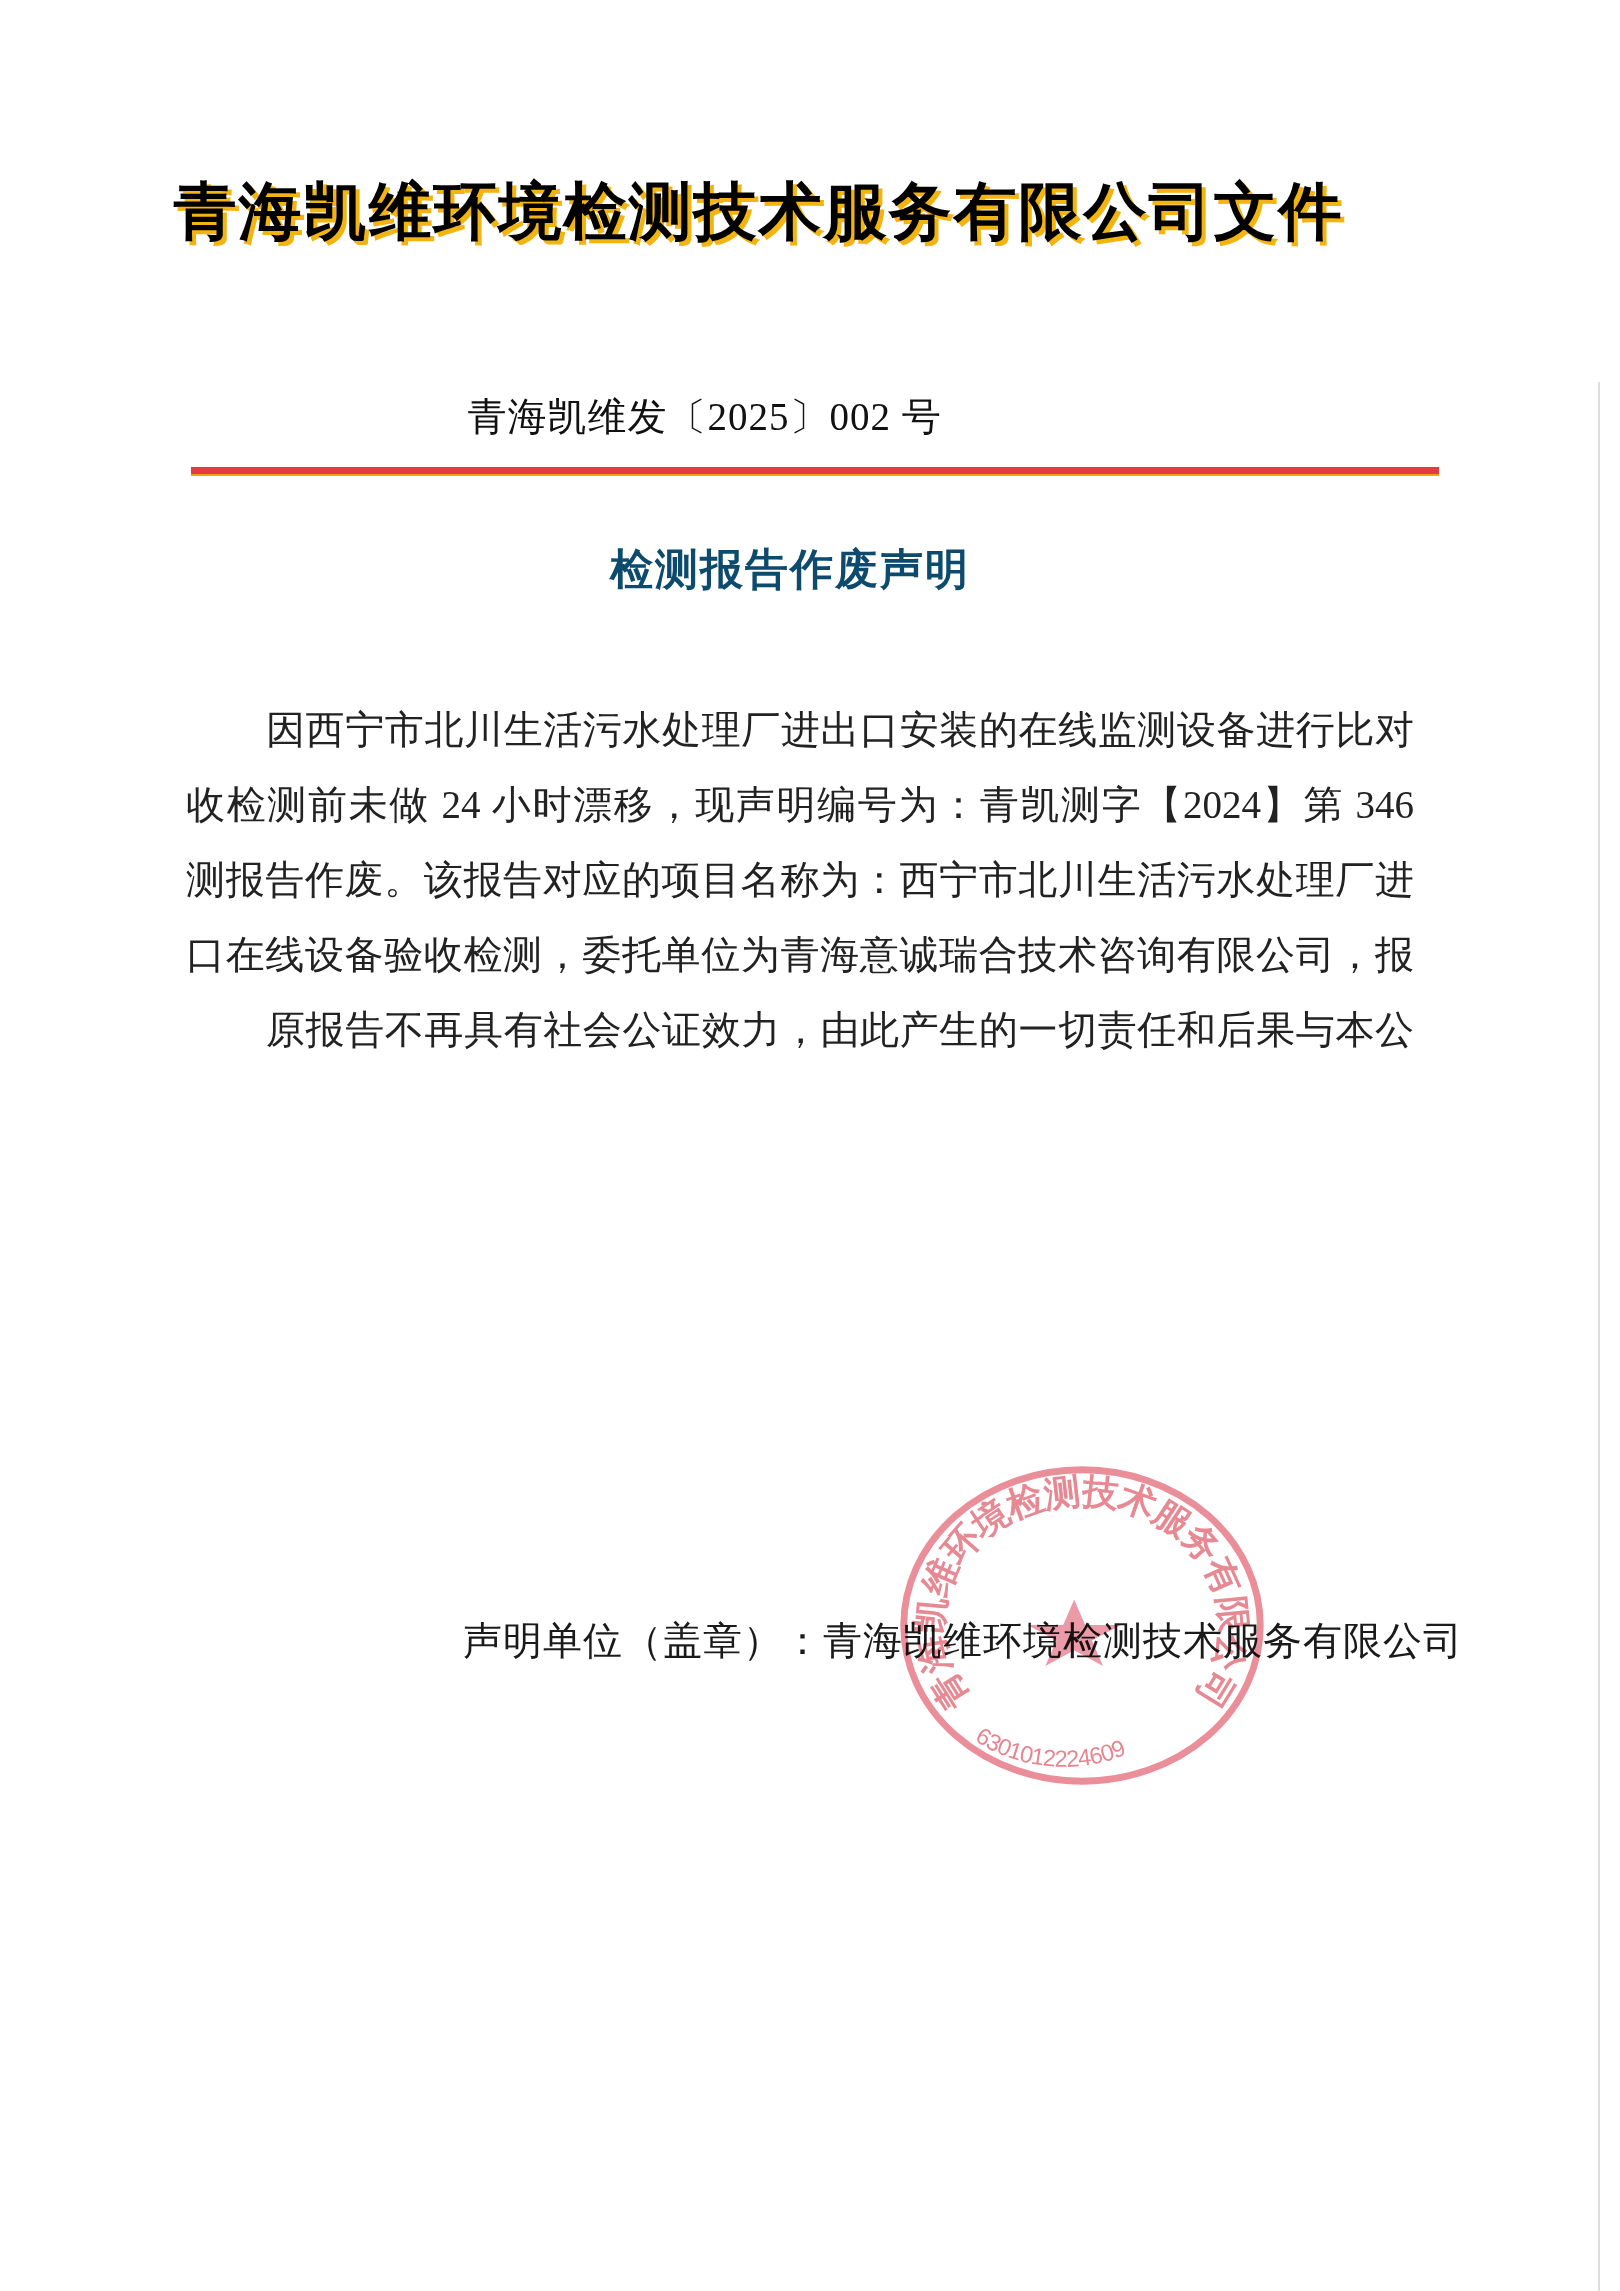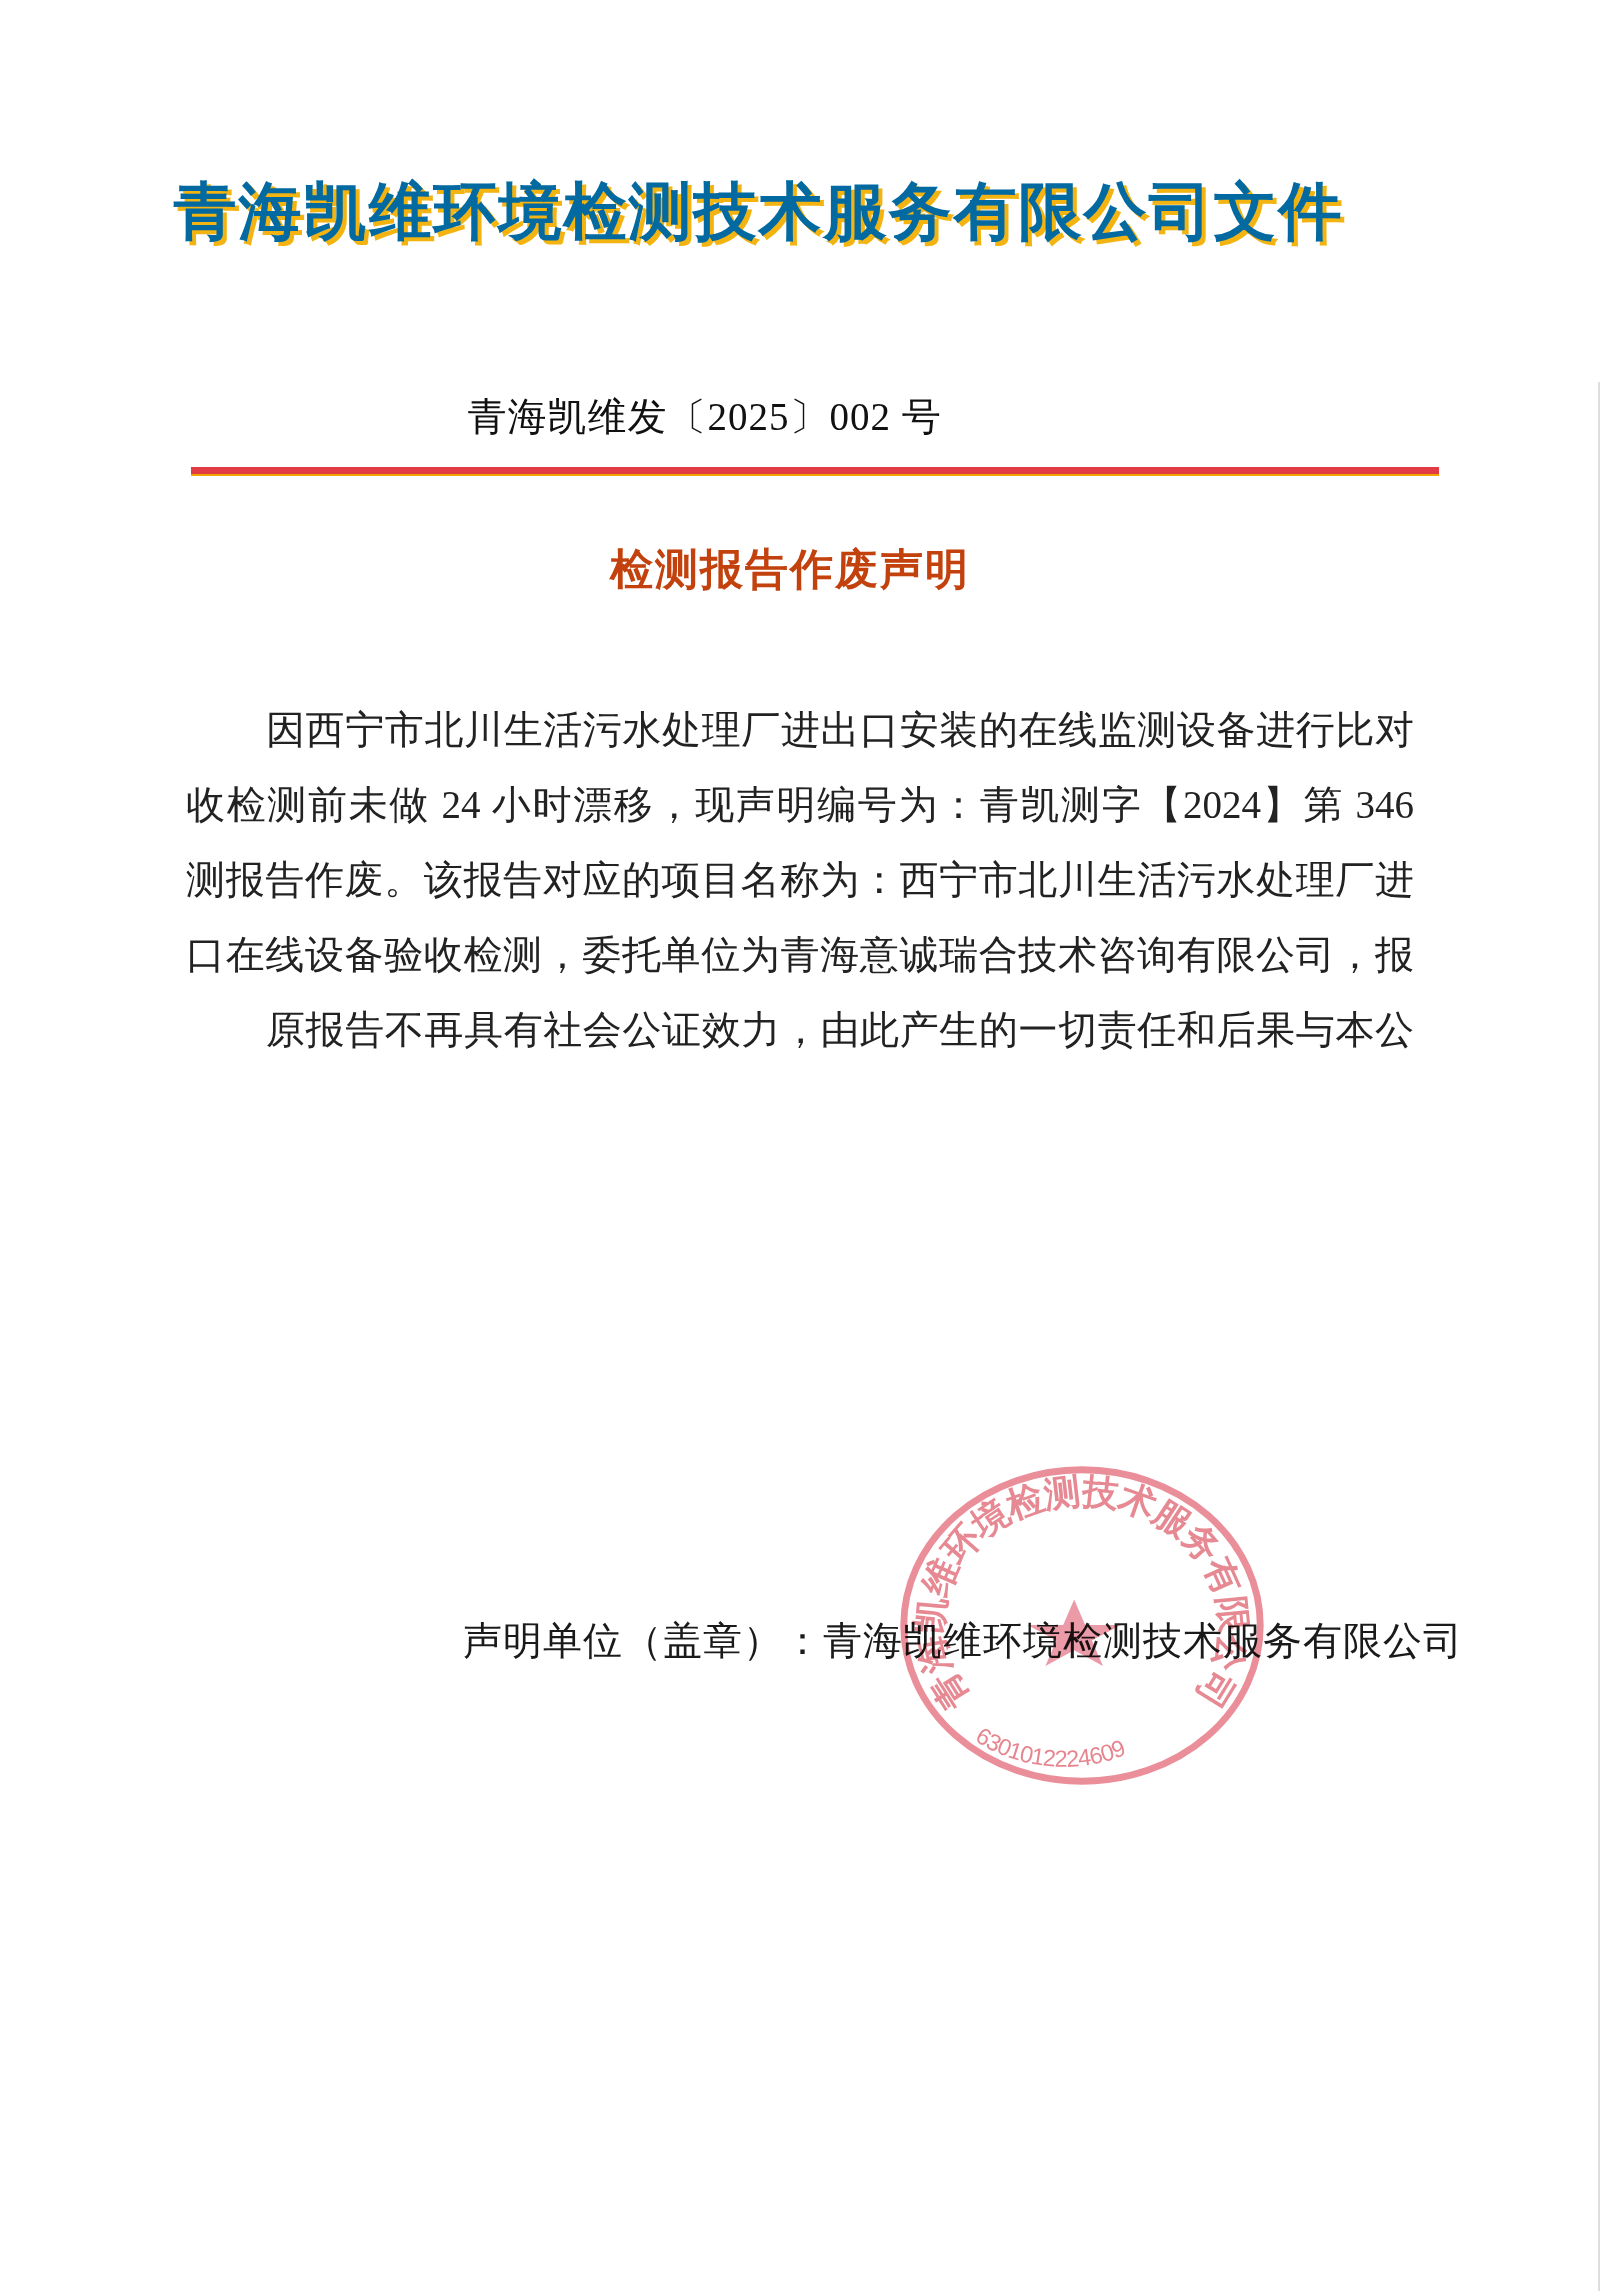--- a/index.html
+++ b/index.html
@@ -20,21 +20,21 @@
     position: absolute;
     left: 146px;
     top: 169px;
     width: 1225px;
     margin: 0;
     text-align: center;
     font-family: "Liberation Sans", "DejaVu Sans", sans-serif;
     font-size: 63px;
     font-weight: bold;
     letter-spacing: 2px;
-    color: #0369a1;
+    color: #000000;
     text-shadow: 3.9px 3.9px 0 #f3b411;
     white-space: nowrap;
   }
   .docnum {
     position: absolute;
     left: 92px;
     top: 390px;
     width: 1225px;
     text-align: center;
     font-size: 39px;
@@ -54,21 +54,21 @@
   .heading {
     position: absolute;
     left: 176px;
     top: 541px;
     width: 1228px;
     margin: 0;
     text-align: center;
     font-size: 43px;
     font-weight: bold;
     letter-spacing: 2px;
-    color: #c2410c;
+    color: #0c4a6e;
     white-space: nowrap;
   }
   .bodytext {
     position: absolute;
     left: 186px;
     top: 692px;
     width: 1228px;
     font-size: 39px;
     color: #222222;
   }

